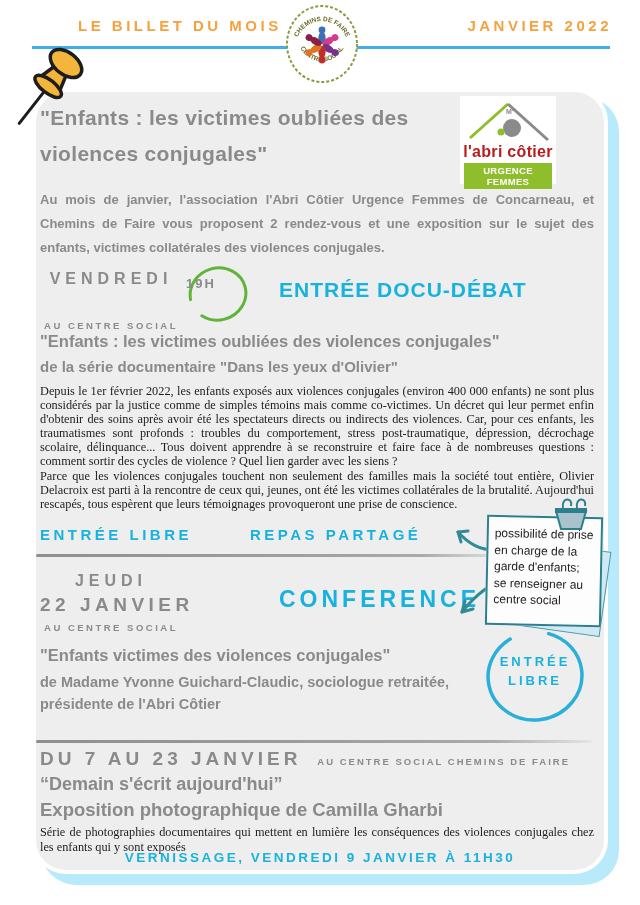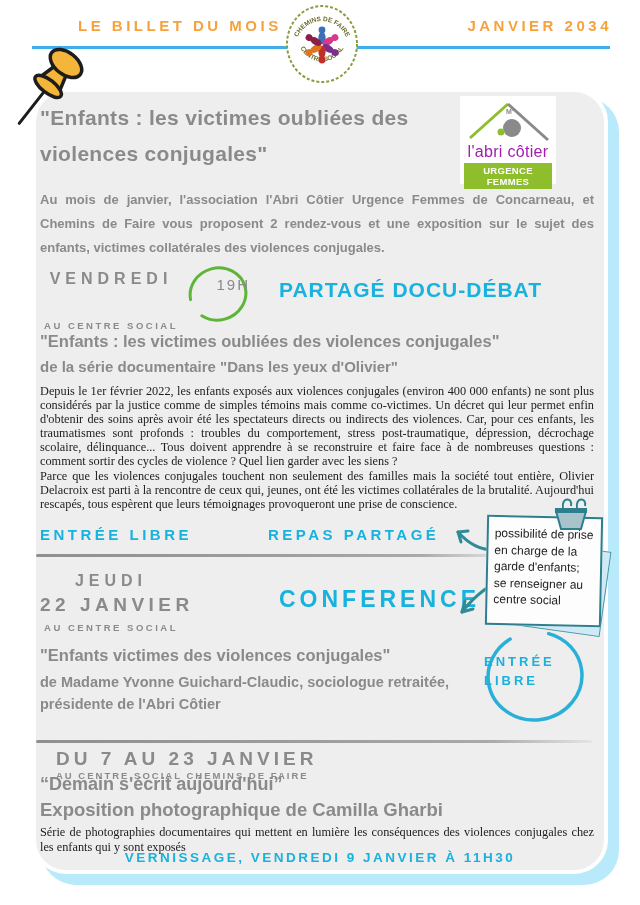--- a/index.html
+++ b/index.html
@@ -24,83 +24,83 @@
     background:#efeeee;border:4px solid #ffffff;border-radius:34px;
     box-shadow:10px 10px 0 1px #b9eafb;z-index:1;
   }
   .card > *{position:absolute;}
   .gray{color:#8a8a8a;font-weight:bold;}
   .cyan{color:#17b2de;font-weight:bold;}
 
   .title{left:4px;top:8px;font-size:21px;line-height:36px;white-space:nowrap;letter-spacing:.3px;}
 
   .partner{left:424px;top:4px;width:96px;height:88px;background:#ffffff;text-align:center;}
-  .partner-name{font-size:16px;color:#a21caf;font-weight:normal;margin-top:-3px;letter-spacing:.3px;}
+  .partner-name{font-size:16px;color:#b91c1c;font-weight:bold;margin-top:-3px;letter-spacing:.3px;}
   .partner-tag{margin:2px 4px 0 4px;background:#8fbe2c;color:#ffffff;font-size:9.5px;font-weight:bold;padding:2px 0;letter-spacing:.3px;}
 
   .intro{left:4px;top:96px;width:554px;font-size:13px;line-height:24px;text-align:justify;}
 
   .ev-day{width:142px;text-align:center;font-size:16px;letter-spacing:5px;white-space:nowrap;}
   .ev-date{width:142px;text-align:center;font-size:19px;letter-spacing:4.5px;white-space:nowrap;}
   .ev-place{width:142px;text-align:center;font-size:9.5px;letter-spacing:2.5px;white-space:nowrap;}
   .e1-day{left:4px;top:178px;}  .e1-date{left:4px;top:200px;}  .e1-place{left:4px;top:228px;}
   .e2-day{left:4px;top:480px;}  .e2-date{left:4px;top:502px;}  .e2-place{left:4px;top:530px;}
 
   .circle{width:64px;height:60px;}
   .e1-circle{left:150px;top:172px;}
   .e2-circle{left:155px;top:474px;width:62px;height:70px;}
-  .circle .time{position:absolute;left:0;width:100%;text-align:right;font-size:15px;letter-spacing:2px;color:#8a8a8a;font-weight:normal;}
+  .circle .time{position:absolute;left:0;width:100%;text-align:left;font-size:13px;letter-spacing:2px;color:#8a8a8a;font-weight:bold;}
   .e1-circle .time{top:12px;}
   .e2-circle .time{top:24px;left:-4px;}
 
   .e1-type{left:243px;top:186px;font-size:21px;letter-spacing:1px;white-space:nowrap;}
   .e2-type{left:243px;top:494px;font-size:23px;letter-spacing:4px;white-space:nowrap;}
 
   .e1-title{left:4px;top:240px;font-size:16.5px;white-space:nowrap;}
   .e1-sub{left:4px;top:266px;font-size:15px;white-space:nowrap;}
 
   .serif{font-family:"Liberation Serif", serif;color:#1c1c1c;text-align:justify;}
   .e1-body{left:4px;top:292px;width:554px;font-size:12.3px;line-height:14.1px;}
   .e1-body p{margin:0;}
 
   .tag{top:434px;font-size:15px;letter-spacing:3.5px;white-space:nowrap;}
-  .tag1{left:4px;} .tag2{left:232px;}
+  .tag1{left:4px;} .tag2{left:214px;}
 
   .rough-line{height:3px;border-radius:3px;
     background:linear-gradient(90deg, rgba(138,138,138,.95), rgba(150,150,150,.9) 55%, rgba(158,158,158,.85) 82%, rgba(158,158,158,.12));}
   .divider1{left:0;top:462px;width:470px;}
   .divider2{left:0;top:648px;width:556px;}
 
   .note-arrows{left:404px;top:430px;width:76px;height:100px;z-index:3;}
   .note-sheet{left:462px;top:452px;width:106px;height:84px;background:#cfeaf5;border:1.5px solid #4798a8;transform:rotate(8deg);z-index:2;}
   .note-box{left:450px;top:424px;width:100px;height:90px;background:#fdfdfd;border:2px solid #2d7f8e;transform:rotate(1.2deg);
     padding:8px 6px;font-size:12px;line-height:16.5px;color:#222222;z-index:3;}
   .clip{left:512px;top:406px;width:46px;height:34px;z-index:4;}
 
   .e2-title{left:4px;top:554px;font-size:16.5px;white-space:nowrap;}
   .e2-speaker1{left:4px;top:582px;font-size:14.5px;white-space:nowrap;}
   .e2-speaker2{left:4px;top:604px;font-size:14.5px;white-space:nowrap;}
 
   .badge{left:448px;top:536px;width:102px;height:96px;}
-  .badge .badge-text{position:absolute;left:0;top:24px;width:100%;font-size:13px;letter-spacing:3px;line-height:19px;}
-
-  .e3-row{left:4px;top:656px;display:flex;align-items:baseline;white-space:nowrap;flex-direction:column;}
+  .badge .badge-text{position:absolute;left:0;top:24px;width:100%;text-align:center;font-size:13px;letter-spacing:3px;line-height:19px;}
+
+  .e3-row{left:4px;top:656px;display:flex;align-items:baseline;white-space:nowrap;}
   .e3-range{font-size:19px;letter-spacing:4px;}
   .e3-place{font-size:9.5px;letter-spacing:2px;margin-left:16px;}
   .e3-title{left:4px;top:682px;font-size:18px;white-space:nowrap;}
   .e3-sub{left:4px;top:707px;font-size:18.5px;white-space:nowrap;}
   .e3-desc{left:4px;top:733px;width:554px;font-size:12.3px;line-height:14.5px;}
   .e3-footer{left:0;top:758px;width:100%;text-align:center;font-size:13.5px;letter-spacing:2.5px;white-space:nowrap;}
 </style>
 </head>
 <body>
 
 <div class="hdr-line"></div>
 <div class="hdr-title hdr-left">LE BILLET DU MOIS</div>
-<div class="hdr-title hdr-right">JANVIER 2034</div>
+<div class="hdr-title hdr-right">JANVIER 2022</div>
 
 <svg class="logo" viewBox="0 0 78 82">
   <ellipse cx="39" cy="41" rx="35" ry="38" fill="#ffffff" stroke="#8a9b3f" stroke-width="2" stroke-dasharray="3 2"></ellipse>
   <defs>
     <path id="arcTop" d="M 12,47 A 27,29 0 0 1 66,47" fill="none"></path>
     <path id="arcBot" d="M 15,39 A 25,27 0 0 0 63,39" fill="none"></path>
   </defs>
   <text font-size="6.5" fill="#6b6b2a" font-weight="bold">
     <textPath href="#arcTop" startOffset="50%" text-anchor="middle">CHEMINS DE FAIRE</textPath>
   </text>
@@ -166,21 +166,21 @@
   <div class="intro gray">Au mois de janvier, l'association l'Abri Côtier Urgence Femmes de Concarneau, et Chemins de Faire vous proposent 2 rendez-vous et une exposition sur le sujet des enfants, victimes collatérales des violences conjugales.</div>
 
   <div class="ev-day gray e1-day">VENDREDI</div>
   <div class="ev-place gray e1-place">AU CENTRE SOCIAL</div>
   <div class="circle e1-circle">
     <svg width="64" height="60" viewBox="0 0 64 60">
       <ellipse cx="32" cy="30" rx="28" ry="26" pathLength="100" fill="none" stroke="#5fb53a" stroke-width="3" stroke-linecap="round" stroke-dasharray="88 12" stroke-dashoffset="49" transform="rotate(-15 32 30)"></ellipse>
     </svg>
     <div class="time">19H</div>
   </div>
-  <div class="cyan e1-type">PARTAGÉ DOCU-DÉBAT</div>
+  <div class="cyan e1-type">ENTRÉE DOCU-DÉBAT</div>
   <div class="gray e1-title">"Enfants : les victimes oubliées des violences conjugales"</div>
   <div class="gray e1-sub">de la série documentaire "Dans les yeux d'Olivier"</div>
   <div class="serif e1-body">
     <p>Depuis le 1er février 2022, les enfants exposés aux violences conjugales (environ 400 000 enfants) ne sont plus considérés par la justice comme de simples témoins mais comme co-victimes. Un décret qui leur permet enfin d'obtenir des soins après avoir été les spectateurs directs ou indirects des violences. Car, pour ces enfants, les traumatismes sont profonds : troubles du comportement, stress post-traumatique, dépression, décrochage scolaire, délinquance... Tous doivent apprendre à se reconstruire et faire face à de nombreuses questions : comment sortir des cycles de violence ? Quel lien garder avec les siens ?</p>
     <p>Parce que les violences conjugales touchent non seulement des familles mais la société tout entière, Olivier Delacroix est parti à la rencontre de ceux qui, jeunes, ont été les victimes collatérales de la brutalité. Aujourd'hui rescapés, tous espèrent que leurs témoignages provoqueront une prise de conscience.</p>
   </div>
   <div class="cyan tag tag1">ENTRÉE LIBRE</div>
   <div class="cyan tag tag2">REPAS PARTAGÉ</div>
 
   <div class="rough-line divider1"></div>

